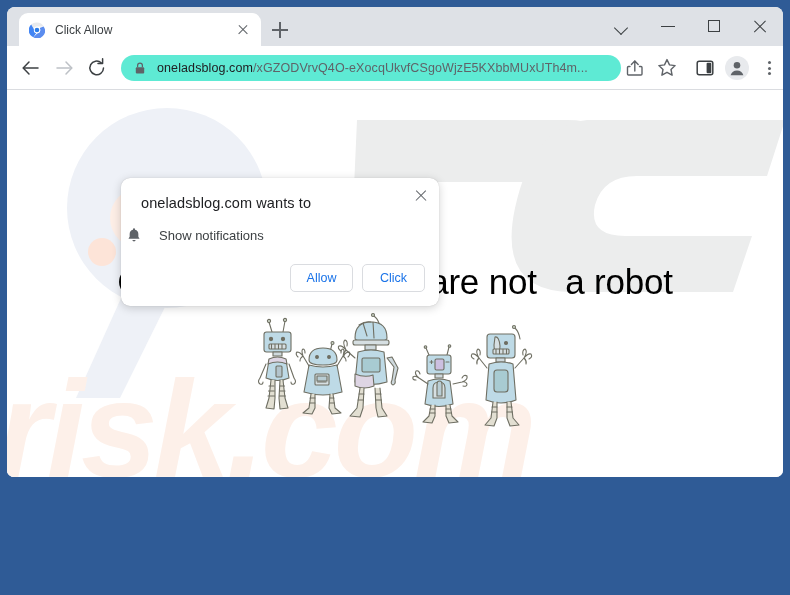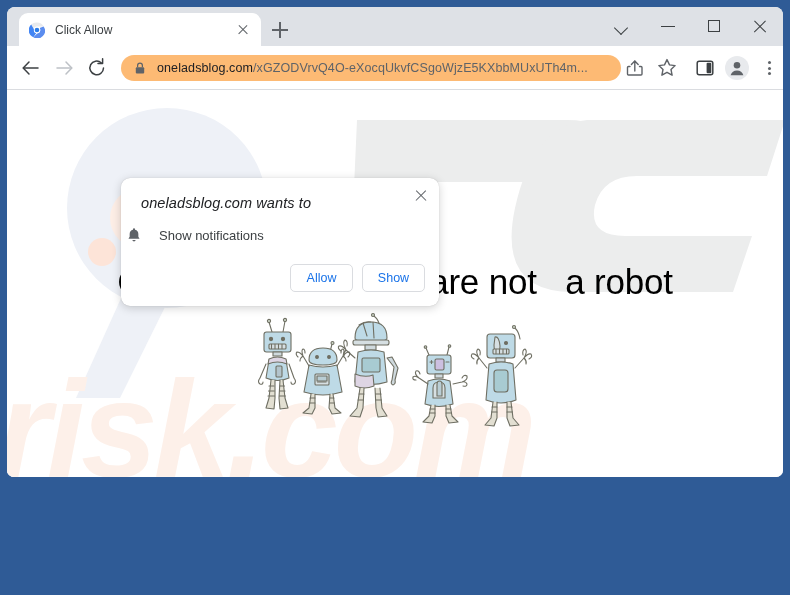--- a/index.html
+++ b/index.html
@@ -160,21 +160,21 @@
   .nav-back { left: 12px; }
   .nav-fwd  { left: 45px; }
   .nav-reload { left: 78px; }
 
   .arrow-svg { display: block; }
 
   .omnibox {
     position: absolute;
     left: 114px; top: 9px;
     width: 500px; height: 26px;
-    background: #fdba74;
+    background: #5eead4;
     border-radius: 13px;
     display: flex;
     align-items: center;
     padding: 0 12px;
     box-sizing: border-box;
   }
   .lock-icon {
     flex: 0 0 14px;
     width: 14px; height: 14px;
     margin-right: 10px;
@@ -289,21 +289,20 @@
   }
   .popup-close::before { transform: rotate(45deg); }
   .popup-close::after  { transform: rotate(-45deg); }
 
   .popup-title {
     position: absolute;
     left: 20px; top: 17px;
     font-size: 14.5px;
     color: #202124;
     letter-spacing: 0.1px;
-    font-style: italic;
   }
   .popup-perm-row {
     position: absolute;
     left: 4px; top: 48px;
     display: flex;
     align-items: center;
   }
   .bell-icon {
     width: 18px; height: 18px;
     margin-right: 16px;
@@ -569,19 +568,19 @@
             <svg width="18" height="18" viewBox="0 0 18 18">
               <path d="M9 2.2 a1.05 1.05 0 0 1 1.05 1.05 v0.5 a4.5 4.5 0 0 1 3.3 4.3 v2.6 l1.2 2.1 H3.45 L4.65 10.65 V8.05 a4.5 4.5 0 0 1 3.3 -4.3 v-0.5 A1.05 1.05 0 0 1 9 2.2 Z" fill="#5f6368"></path>
               <path d="M7.3 14.1 a1.75 1.75 0 0 0 3.4 0 Z" fill="#5f6368"></path>
             </svg>
           </span>
           <span class="popup-perm-label">Show notifications</span>
         </div>
 
         <div class="popup-actions">
           <button class="pbtn">Allow</button>
-          <button class="pbtn">Show</button>
+          <button class="pbtn">Click</button>
         </div>
       </div>
 
     </div>
   </div>
 </div>
 
 </body></html>

